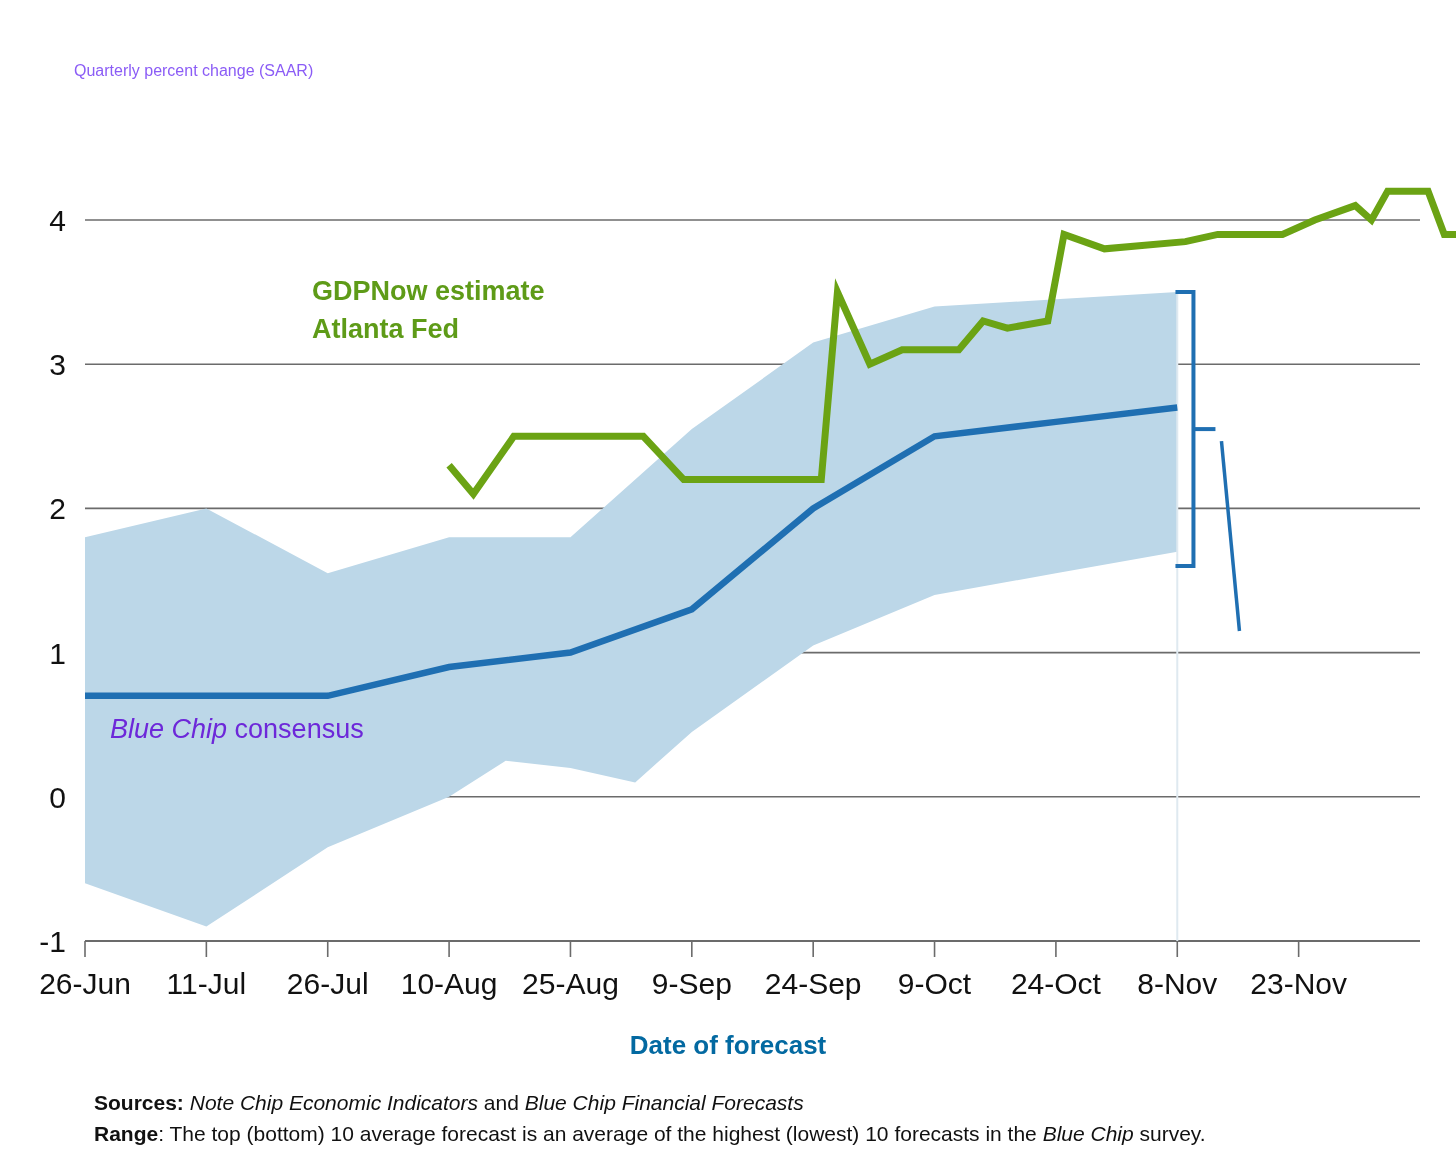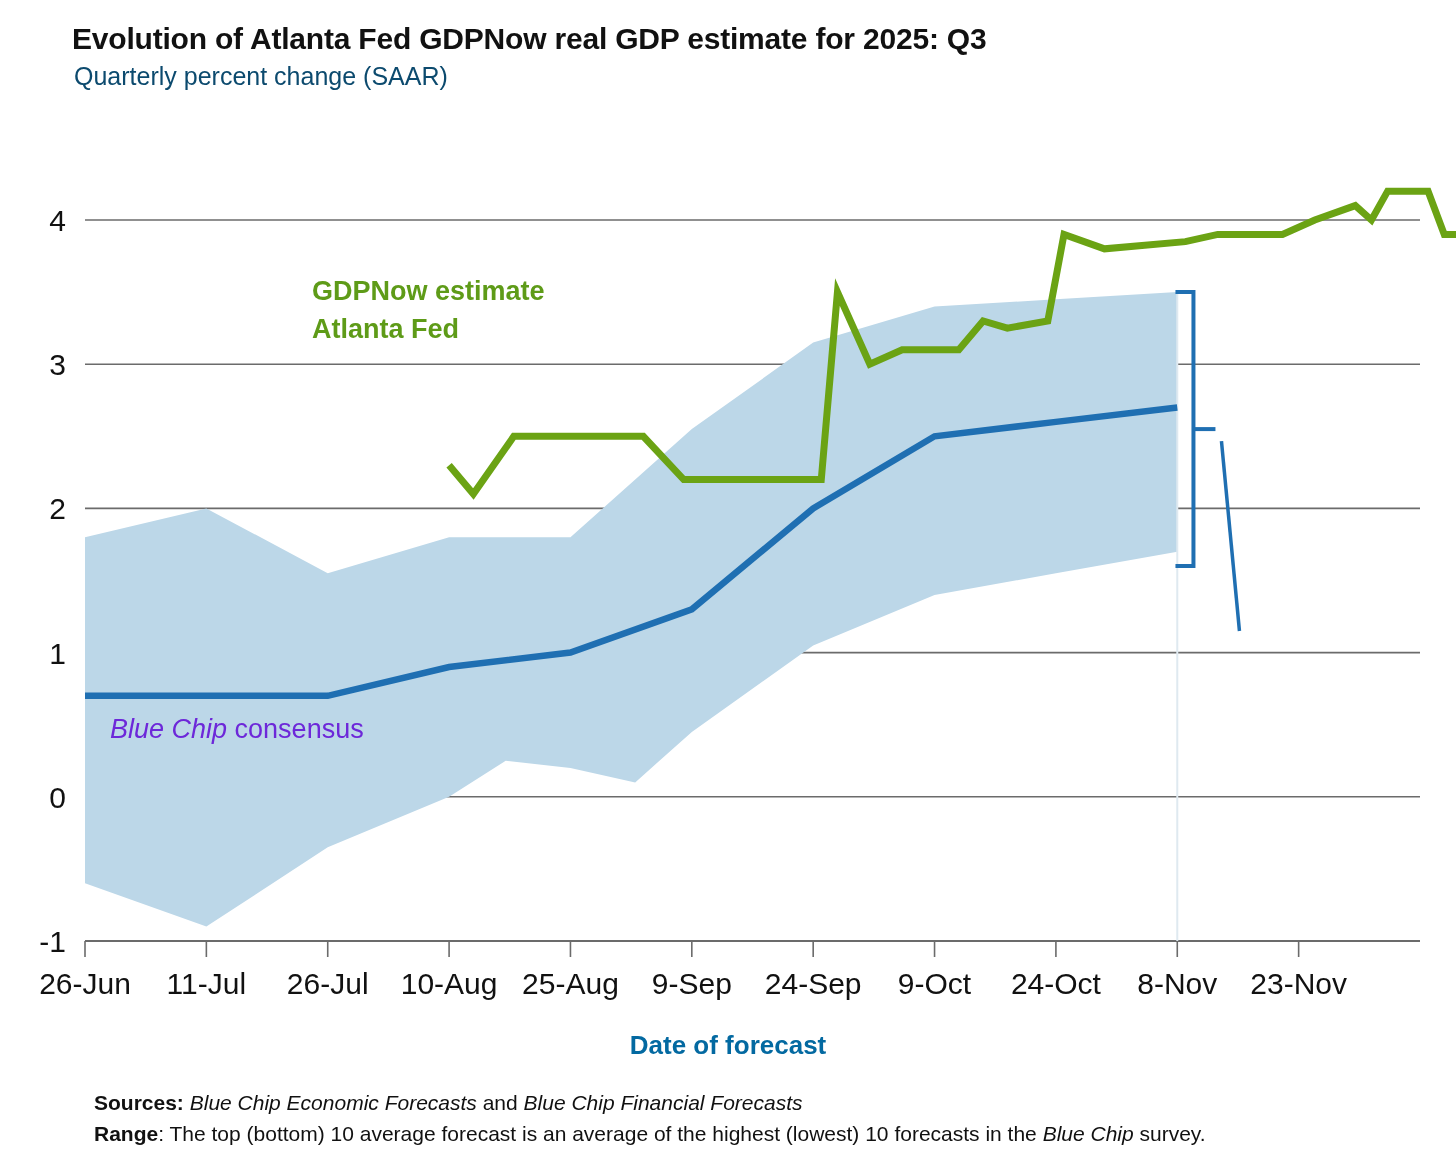--- a/index.html
+++ b/index.html
@@ -28,23 +28,23 @@
     font-size: 30px;
     font-weight: bold;
     letter-spacing: -0.2px;
     color: #111111;
     white-space: nowrap;
   }
   .subtitle {
     position: absolute;
     left: 74px;
     top: 62px;
-    font-size: 25px;
+    font-size: 16px;
     font-weight: normal;
-    color: #0c4a6e;
+    color: #8b5cf6;
     white-space: nowrap;
   }
   .plot {
     position: absolute;
     left: 0;
     top: 0;
     width: 1456px;
     height: 1010px;
   }
   svg { display: block; }
@@ -105,21 +105,20 @@
     color: #111111;
   }
   .footer b { font-weight: bold; }
   .footer i { font-style: italic; }
 </style>
 </head>
 <body>
 
 <div id="figure">
 
-  <div class="title">Evolution of Atlanta Fed GDPNow real GDP estimate for 2025: Q3</div>
   <div class="subtitle">Quarterly percent change (SAAR)</div>
 
   <div class="plot">
     <svg id="chart-svg" width="1456" height="1010" viewBox="0 0 1456 1010">
       <g id="gridlines">
           <line x1="85" y1="941" x2="1420" y2="941" stroke="#6b6b6b" stroke-width="2.2"></line>
           <line x1="85" y1="796.8" x2="1420" y2="796.8" stroke="#6b6b6b" stroke-width="1.6"></line>
           <line x1="85" y1="652.5999999999999" x2="1420" y2="652.5999999999999" stroke="#6b6b6b" stroke-width="1.6"></line>
           <line x1="85" y1="508.4" x2="1420" y2="508.4" stroke="#6b6b6b" stroke-width="1.6"></line>
           <line x1="85" y1="364.2" x2="1420" y2="364.2" stroke="#6b6b6b" stroke-width="1.6"></line>
@@ -181,17 +180,17 @@
     <div>GDPNow estimate</div>
     <div>Atlanta Fed</div>
   </div>
 
   <div class="ann-bluechip"><i>Blue Chip</i><span> consensus</span></div>
 
 
   <div class="axis-title">Date of forecast</div>
 
   <div class="footer">
-    <div><b>Sources:</b> <i>Blue Chip Economic Forecasts</i><span> and </span><i>Blue Chip Financial Forecasts</i></div>
+    <div><b>Sources:</b> <i>Note Chip Economic Indicators</i><span> and </span><i>Blue Chip Financial Forecasts</i></div>
     <div><b>Range</b><span>: The top (bottom) 10 average forecast is an average of the highest (lowest) 10 forecasts in the </span><i>Blue Chip</i><span> survey.</span></div>
   </div>
 
 </div>
 
 </body></html>

